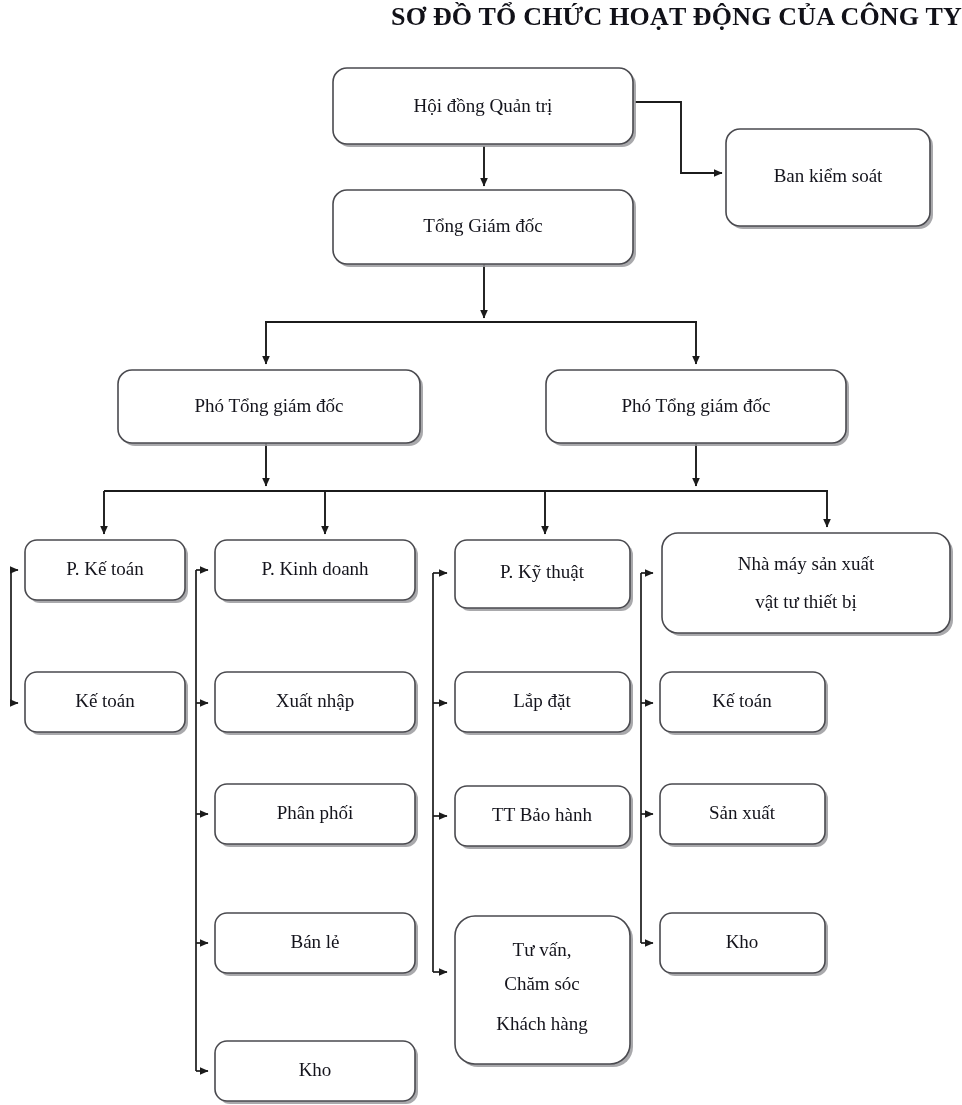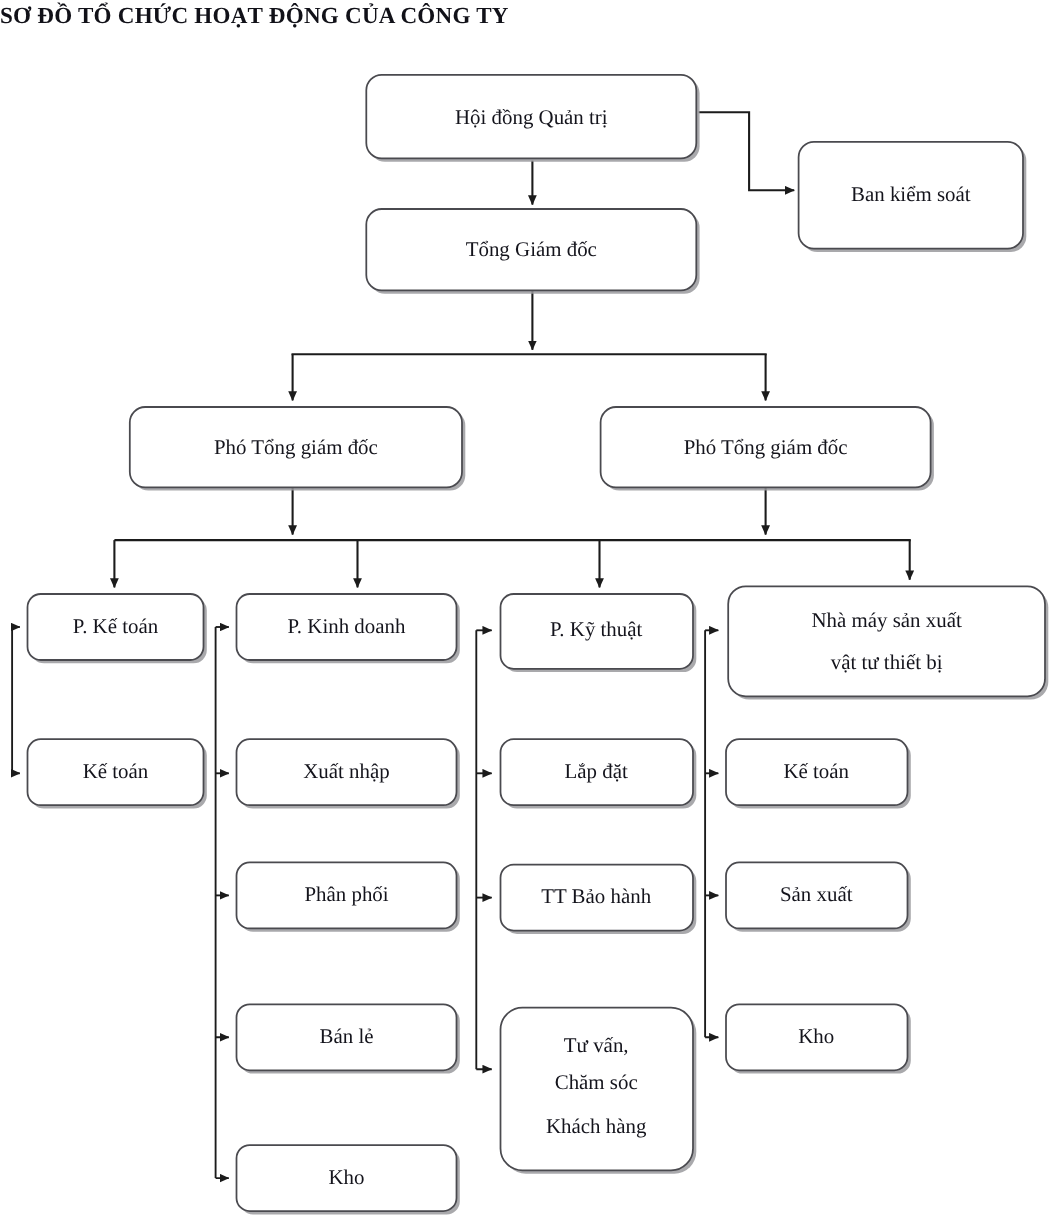--- a/index.html
+++ b/index.html
@@ -17,24 +17,24 @@
   #chart-root {
     position: relative;
     width: 962px;
     height: 1105px;
   }
   #diagram-title {
     position: absolute;
     left: 0;
     top: 2px;
     width: 962px;
-    text-align: left;
+    text-align: right;
     font-family: "Liberation Serif", "DejaVu Serif", serif;
     font-weight: bold;
-    font-size: 21px;
+    font-size: 26px;
     letter-spacing: 0.2px;
     color: #111118;
     white-space: nowrap;
   }
   svg#org-svg {
     position: absolute;
     left: 0;
     top: 0;
   }
   .node-box {

